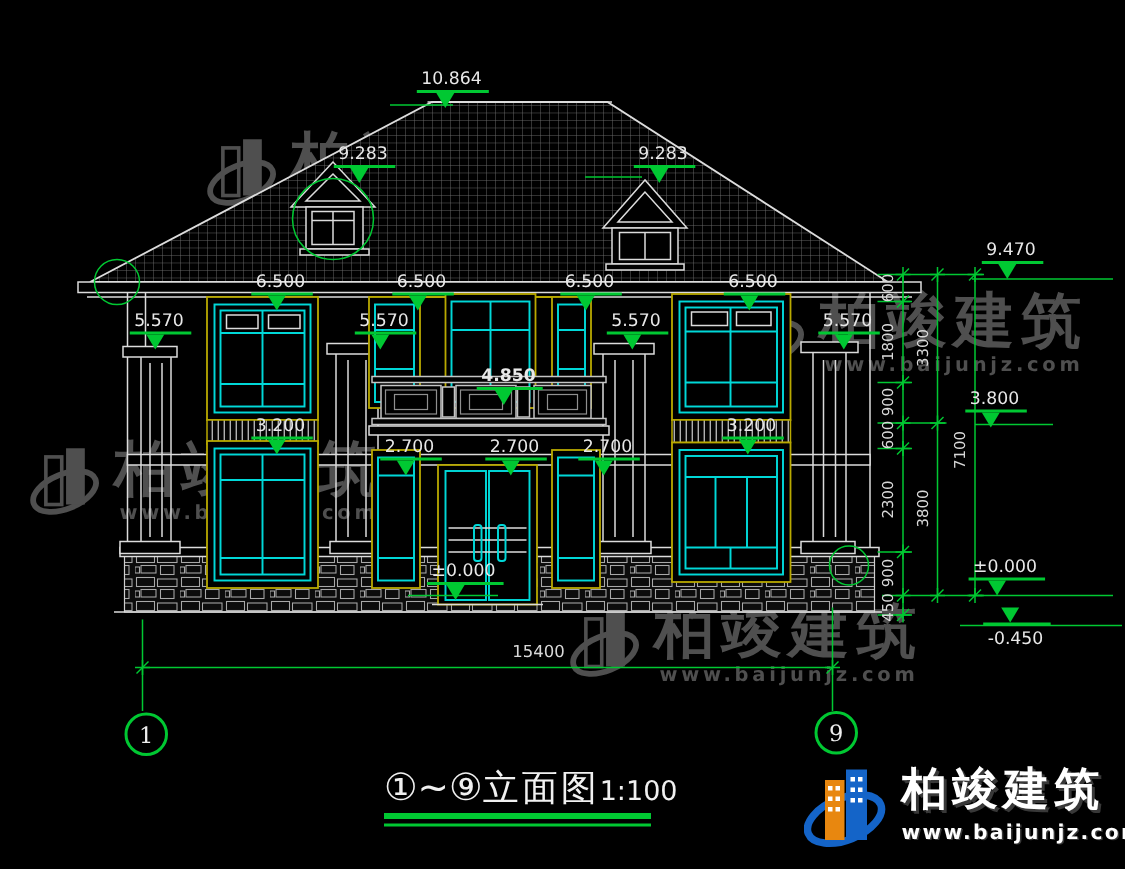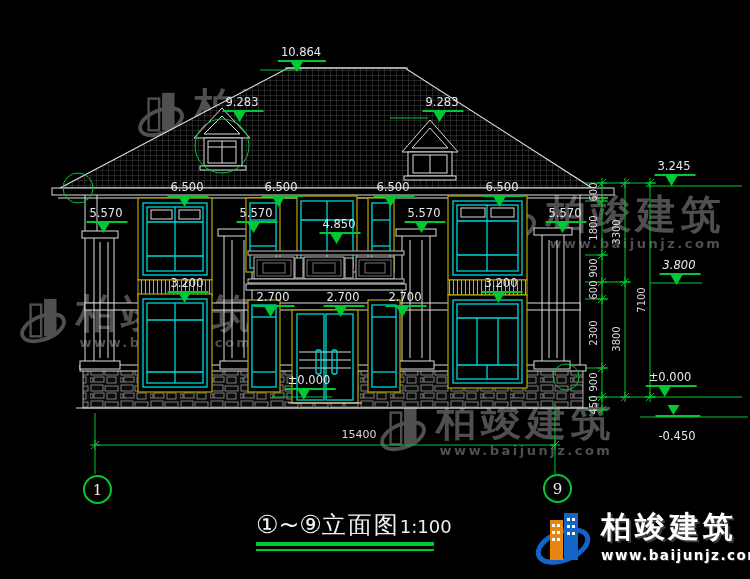--- a/index.html
+++ b/index.html
@@ -16,21 +16,21 @@
   .scf{stroke:#00d8d8;fill:#000;stroke-width:1.3;}
   .sg{stroke:#00c832;fill:none;stroke-width:1;}
   .sr{stroke:#c4c4c4;fill:#000;stroke-width:1;}
   .sr2{stroke:#8f8f8f;fill:none;stroke-width:0.8;}
   
   .elv{position:absolute;transform:translateX(-50%);color:var(--w);font-size:11.5px;
        line-height:1.1;text-align:right;white-space:nowrap;}
   .elv .t{display:block;padding:0 5px 1px 3px;border-bottom:2px solid var(--g);}
   .elv .tri{display:block;width:0;height:0;border-left:6px solid transparent;
        border-right:6px solid transparent;border-top:10px solid var(--g);margin-left:26%;}
-  .elv.inv .t{border-bottom:none;border-top:2px solid var(--g);padding-top:13px;}
+  .elv.inv .t{border-bottom:none;border-top:2px solid var(--g);padding-top:2px;}
   .elv.inv .tri{margin-left:12px;}
   
   .dimv{position:absolute;transform:translate(-50%,-50%) rotate(-90deg);color:#d8d8d8;
         font-size:10px;white-space:nowrap;}
   .dimh{position:absolute;transform:translateX(-50%);color:#d8d8d8;font-size:11px;}
   
   .bub{position:absolute;width:25px;height:25px;border:2px solid var(--g);border-radius:50%;
        color:#eee;font:15px "DejaVu Serif",serif;display:flex;align-items:center;justify-content:center;}
   
   .wm{position:absolute;display:flex;align-items:flex-start;gap:6px;color:#4f4f4f;}
@@ -381,21 +381,21 @@
       <span class="tri"></span>
     </div>
   <div class="elv" style="left:425px;top:207px;">
       <span class="t">5.570</span>
       <span class="tri"></span>
     </div>
   <div class="elv" style="left:566px;top:207px;">
       <span class="t">5.570</span>
       <span class="tri"></span>
     </div>
-  <div class="elv" style="left:340px;top:218px;">
+  <div class="elv" style="left:340px;top:244px;font-weight:bold;">
       <span class="t">4.850</span>
       <span class="tri"></span>
     </div>
   <div class="elv" style="left:188px;top:277px;">
       <span class="t">3.200</span>
       <span class="tri"></span>
     </div>
   <div class="elv" style="left:502px;top:277px;">
       <span class="t">3.200</span>
       <span class="tri"></span>
@@ -410,24 +410,24 @@
     </div>
   <div class="elv" style="left:406px;top:291px;">
       <span class="t">2.700</span>
       <span class="tri"></span>
     </div>
   <div class="elv" style="left:310px;top:374px;">
       <span class="t">±0.000</span>
       <span class="tri"></span>
     </div>
   <div class="elv" style="left:675px;top:160px;">
-      <span class="t">3.245</span>
-      <span class="tri"></span>
-    </div>
-  <div class="elv" style="left:680px;top:259px;font-style:italic;">
+      <span class="t">9.470</span>
+      <span class="tri"></span>
+    </div>
+  <div class="elv" style="left:664px;top:259px;">
       <span class="t">3.800</span>
       <span class="tri"></span>
     </div>
   <div class="elv" style="left:671px;top:371px;">
       <span class="t">±0.000</span>
       <span class="tri"></span>
     </div>
   <div class="elv inv" style="left:678px;top:405px;">
       <span class="tri"></span>
       <span class="t">-0.450</span>

